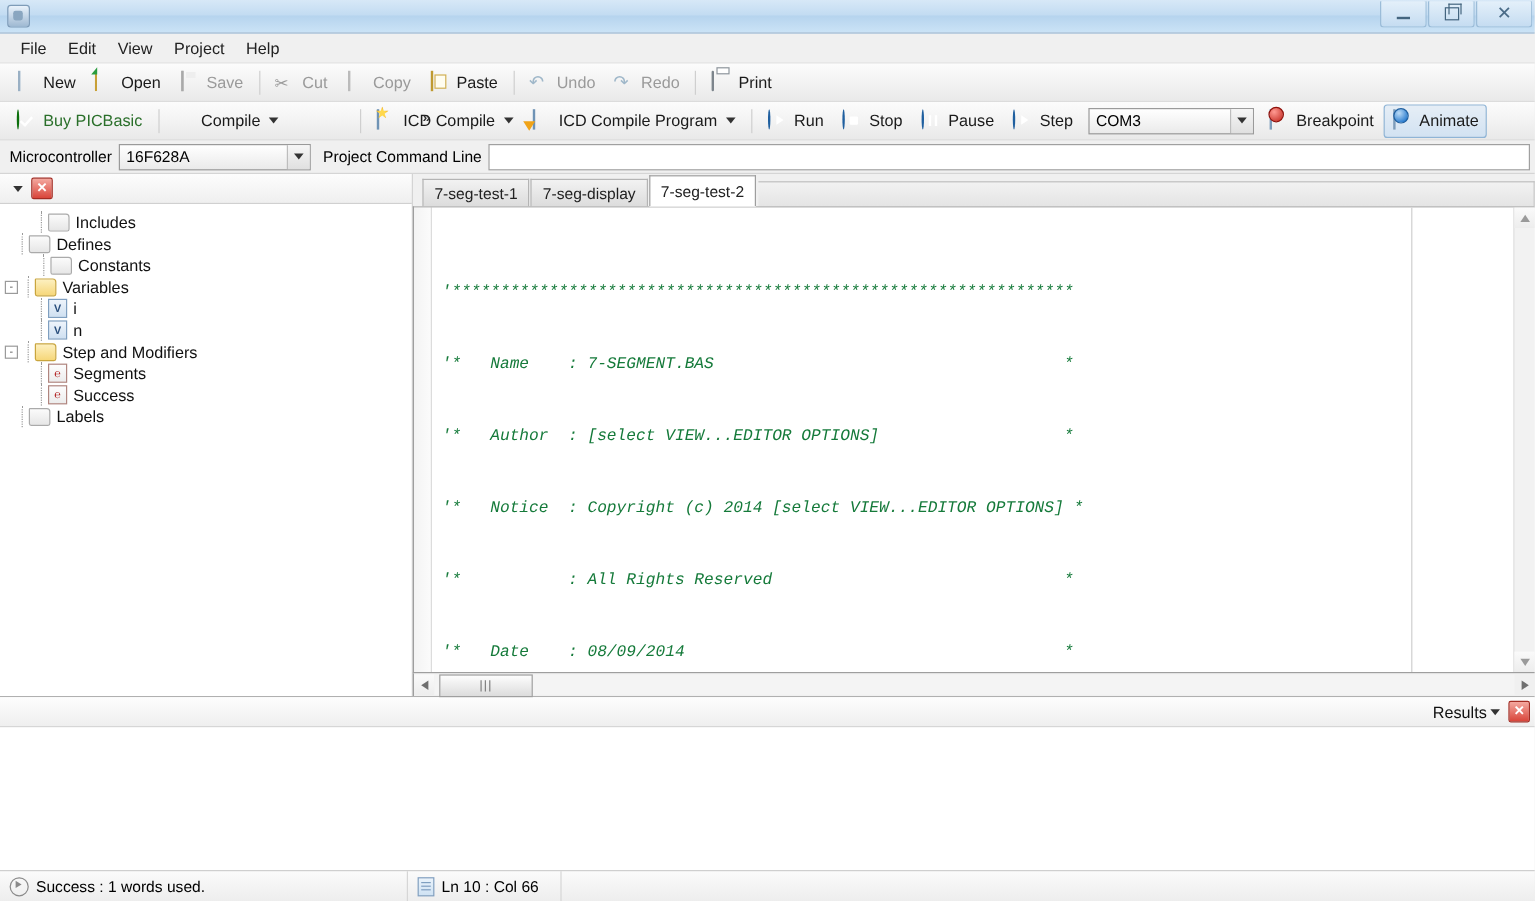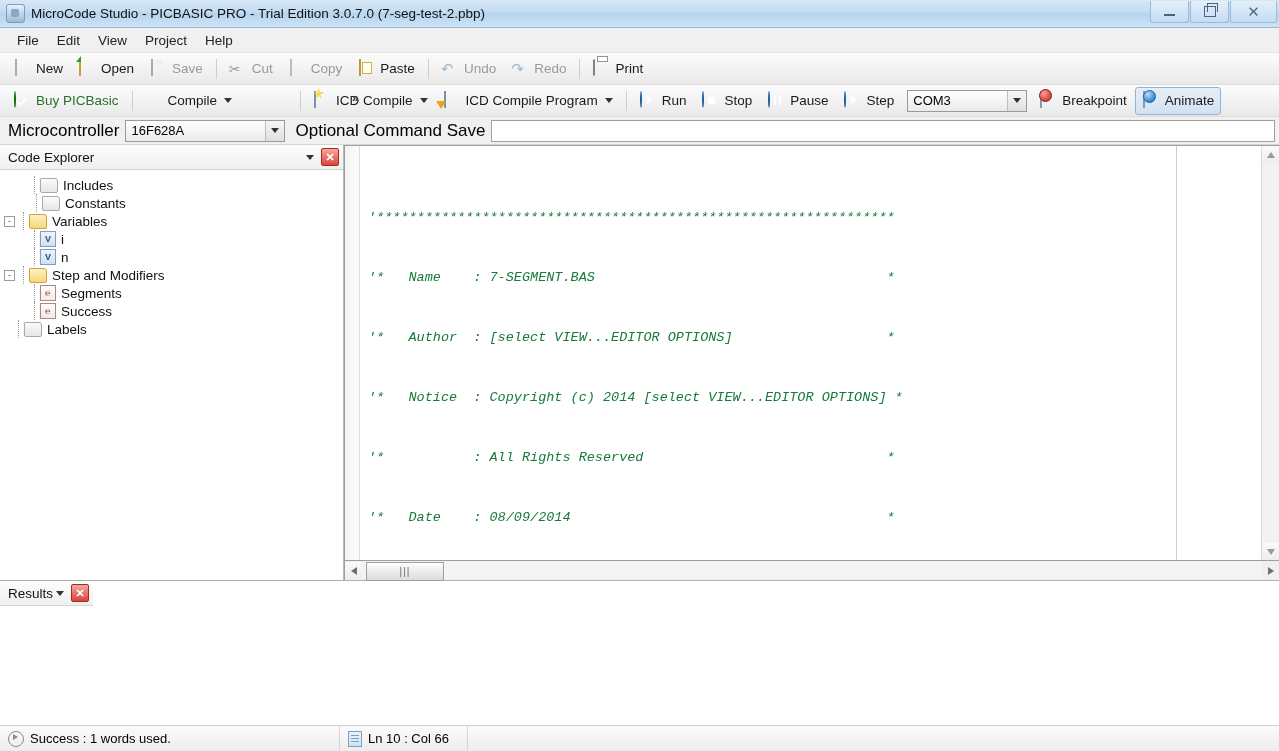--- a/index.html
+++ b/index.html
@@ -301,21 +301,21 @@
 
   
   .mcu-row {
     height: 28px;
     background: #f0f0f0;
     display: flex; align-items: center;
     padding-left: 8px;
     border-bottom: 1px solid #d5d5d5;
     box-sizing: border-box;
   }
-  .mcu-label { font-size: 17px; margin-right: 6px; }
+  .mcu-label { font-size: 13px; margin-right: 6px; }
   .cmd-input {
     flex: 1;
     height: 22px;
     margin-right: 4px;
     border: 1px solid #a0a0a0;
     background: #fff;
     font-family: "Liberation Sans", sans-serif;
     font-size: 13px;
     padding: 0 4px;
     box-sizing: border-box;
@@ -557,22 +557,23 @@
     display:flex;align-items:center;justify-content:center;
     background: #f0f0f0;
   }
   .hsb-right i { width:0;height:0;border-top:4px solid transparent;border-bottom:4px solid transparent;border-left:6px solid #6f6f6f;}
 
   
   .results {
     height: 144px;
     background: #fff;
     border-top: 1px solid #b0b0b0;
-    display: flex; 
-    flex: 0 0 auto;
+    display: flex; flex-direction: column;
+    flex: 0 0 auto;
+    text-align: right;
   }
   .results-head {
     height: 25px;
     background: linear-gradient(to bottom,#fdfdfd,#efefef);
     border-bottom: 1px solid #d6d6d6;
     display: flex; align-items: center;
     padding: 0 4px 0 8px;
     box-sizing: border-box;
   }
   .results-body {
@@ -629,21 +630,20 @@
     background:#7f9fc0; box-shadow: 0 3px 0 #7f9fc0, 0 6px 0 #7f9fc0;
   }
 </style>
 </head>
 <body>
 
 <div id="app">
 
   <div class="titlebar">
     <div class="title-icon"></div>
-    <div class="title-text">MicroCode Studio - PICBASIC PRO - Trial Edition 3.0.7.0 (7-seg-test-2.pbp)</div>
     <div class="win-buttons">
       <div class="win-btn">
           <span class="glyph-min"></span>
         </div>
       <div class="win-btn">
           <span class="glyph-restore"></span>
         </div>
       <div class="win-btn close">
           <span class="glyph-close">✕</span>
         </div>
@@ -733,21 +733,21 @@
       <span class="tb-label">Stop</span>
     </div>
     <div class="tb-btn">
       <span class="ico"><span class="ico-blue-circ"><i class="pz1"></i><i class="pz2"></i></span></span>
       <span class="tb-label">Pause</span>
     </div>
     <div class="tb-btn">
       <span class="ico"><span class="ico-blue-circ"><i class="tri"></i></span></span>
       <span class="tb-label">Step</span>
     </div>
-    <div class="combo" style="width:120px;margin:0 5px">
+    <div class="combo" style="width:138px;margin:0 5px">
       <span class="cval">COM3</span>
       <span class="cbtn">
           <i></i>
         </span>
     </div>
     <div class="tb-btn">
       <span class="ico"><span class="ico-bp"></span></span>
       <span class="tb-label">Breakpoint</span>
     </div>
     <div class="tb-btn pressed">
@@ -757,42 +757,46 @@
   </div>
 
   <div class="mcu-row">
     <span class="mcu-label">Microcontroller</span>
     <div class="combo" style="width:160px">
       <span class="cval">16F628A</span>
       <span class="cbtn">
           <i></i>
         </span>
     </div>
-    <span class="mcu-label" style="margin-left:10px">Optional Command Save</span>
+    <span class="mcu-label" style="margin-left:10px">Project Command Line</span>
     <input class="cmd-input" type="text" value="" style="">
   </div>
 
   <div class="body-row">
 
     <div class="sidebar">
       <div class="panel-head">
-        <span class="panel-title">Code Explorer</span>
         <span class="panel-caret">
             <i></i>
           </span>
         <span class="panel-close">✕</span>
       </div>
       <div class="tree">
 
         <div class="tnode" style="padding-left:30px">
           <span class="dotline"></span>
           <span class="tfold closed"></span>
           <span class="tlabel">Includes</span>
         </div>
 
+        <div class="tnode" style="padding-left:14px">
+          <span class="dotline"></span>
+          <span class="tfold closed"></span>
+          <span class="tlabel">Defines</span>
+        </div>
 
         <div class="tnode" style="padding-left:32px">
           <span class="dotline"></span>
           <span class="tfold closed"></span>
           <span class="tlabel">Constants</span>
         </div>
 
         <div class="tnode" style="padding-left:4px">
           <span class="texp">-</span>
           <span class="dotline"></span>
@@ -835,20 +839,26 @@
         <div class="tnode" style="padding-left:14px">
           <span class="dotline"></span>
           <span class="tfold closed"></span>
           <span class="tlabel">Labels</span>
         </div>
 
       </div>
     </div>
 
     <div class="editor-col">
+      <div class="tabstrip">
+        <div class="tab">7-seg-test-1</div>
+        <div class="tab">7-seg-display</div>
+        <div class="tab active">7-seg-test-2</div>
+        <div class="tab-filler"></div>
+      </div>
 
       <div class="editor-wrap">
         <div class="gutter"></div>
         <div class="code">
           <div class="marginline"></div>
           <div class="cline cm">'****************************************************************</div>
           <div class="cline cm">'*   Name    : 7-SEGMENT.BAS                                    *</div>
           <div class="cline cm">'*   Author  : [select VIEW...EDITOR OPTIONS]                   *</div>
           <div class="cline cm">'*   Notice  : Copyright (c) 2014 [select VIEW...EDITOR OPTIONS] *</div>
           <div class="cline cm">'*           : All Rights Reserved                              *</div>

